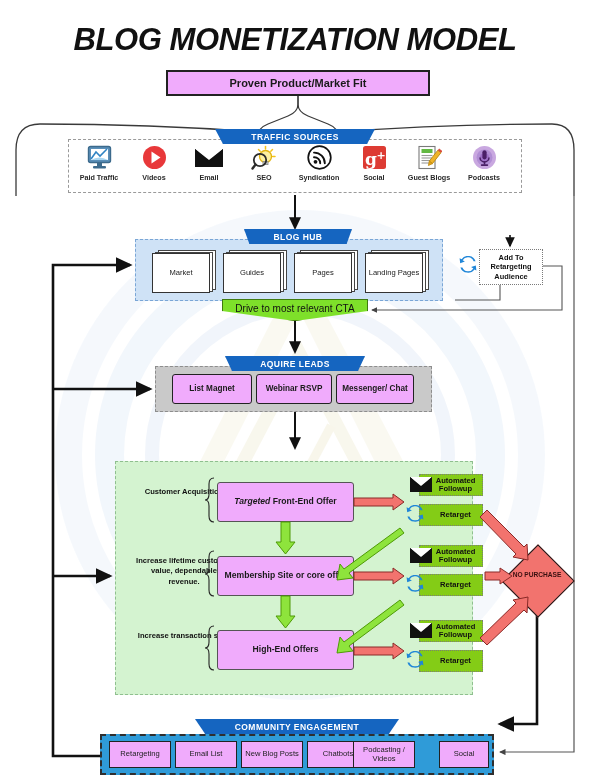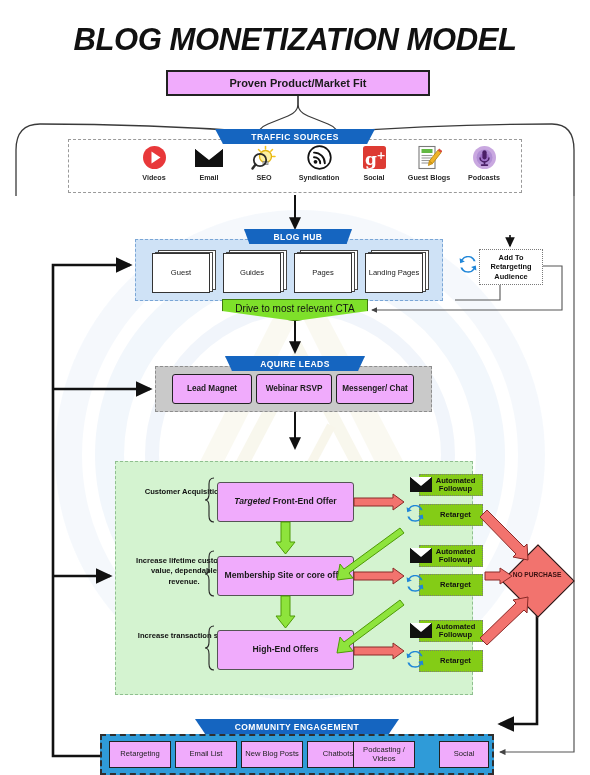--- a/index.html
+++ b/index.html
@@ -158,20 +158,33 @@
     <path d="M500 283 L500 300 L455 300" fill="none" stroke="#555" stroke-width="1.1"></path>
 
     <path d="M537 611 L537 724 L500 724" fill="none" stroke="#111" stroke-width="2.6" marker-end="url(#ah)"></path>
 
     <path d="M574 196 L574 752 L500 752" fill="none" stroke="#555" stroke-width="1.2" marker-end="url(#ahs)"></path>
   </svg>
 
   <div class="sect sect-traffic"></div>
   <div class="banner" style="left:215px;top:129px;width:160px;">TRAFFIC SOURCES</div>
 
+  <div class="ticon" style="left:70px">
+    <div class="glyph">
+      <svg width="27" height="25" viewBox="0 0 27 25">
+        <rect x="2.5" y="1.5" width="22" height="16" rx="2" fill="#5a8fb8" stroke="#3c6a8c" stroke-width="1.4"></rect>
+        <rect x="5" y="4" width="17" height="11" fill="#ffffff"></rect>
+        <path d="M5 14 L10 7 L14 11 L21 4" fill="none" stroke="#2f84c4" stroke-width="1.6"></path>
+        <path d="M5 15 Q13 10 22 15 L22 15 L5 15 Z" fill="#9fd2ef" opacity=".9"></path>
+        <rect x="11" y="17.5" width="5" height="3.5" fill="#3c6a8c"></rect>
+        <rect x="7" y="21" width="13" height="2.4" rx="1" fill="#3c6a8c"></rect>
+      </svg>
+    </div>
+    <div class="lab">Paid Traffic</div>
+  </div>
 
   <div class="ticon" style="left:125px">
     <div class="glyph">
       <svg width="25" height="25" viewBox="0 0 25 25">
         <circle cx="12.5" cy="12.5" r="11.5" fill="#e8383a"></circle>
         <path d="M9.5 6.5 L18.5 12.5 L9.5 18.5 Z" fill="#ffffff"></path>
       </svg>
     </div>
     <div class="lab">Videos</div>
   </div>
@@ -263,21 +276,21 @@
     </div>
     <div class="lab">Podcasts</div>
   </div>
 
   <div class="sect sect-hub"></div>
   <div class="banner" style="left:244px;top:229px;width:108px;">BLOG HUB</div>
 
   <div class="stack" style="left:152px">
     <div class="sh"></div>
     <div class="sh sh2"></div>
-    <div class="card">Guest</div>
+    <div class="card">Market</div>
   </div>
   <div class="stack" style="left:223px">
     <div class="sh"></div>
     <div class="sh sh2"></div>
     <div class="card">Guides</div>
   </div>
   <div class="stack" style="left:294px">
     <div class="sh"></div>
     <div class="sh sh2"></div>
     <div class="card">Pages</div>
@@ -294,21 +307,21 @@
   <div class="retglyph" style="left:459px;top:256px;">
     <svg width="18" height="17" viewBox="0 0 18 17">
       <path d="M14.6 5.2 A6.2 6.2 0 0 0 3.6 4.2 L5.9 5.6 L1.2 7.2 L0.6 2.2 L2.6 3.2 A8 8 0 0 1 16.6 5.2 Z" fill="#1f86d8"></path>
       <path d="M3.4 11.4 A6.2 6.2 0 0 0 14.4 12.4 L12.1 11 L16.8 9.4 L17.4 14.4 L15.4 13.4 A8 8 0 0 1 1.4 11.4 Z" fill="#1f86d8"></path>
     </svg>
   </div>
 
   <div class="sect sect-leads"></div>
   <div class="banner" style="left:225px;top:356px;width:140px;">AQUIRE LEADS</div>
 
-  <div class="wbox leadbox" style="left:172px;width:80px;">Lead Magnet</div>
+  <div class="wbox leadbox" style="left:172px;width:80px;">List Magnet</div>
   <div class="wbox leadbox" style="left:256px;width:76px;">Webinar RSVP</div>
   <div class="wbox leadbox" style="left:336px;width:78px;">Messenger/ Chat</div>
 
   <div class="sect sect-bm"></div>
 
   <div class="bmlab" style="left:136px;top:487px">Customer Acquisition</div>
   <div class="wbox offerbox" style="top:482px">
     <span><i>Targeted</i><span> Front-End Offer</span></span>
   </div>
   <div class="chip" style="left:419px;top:474px;width:64px;">

